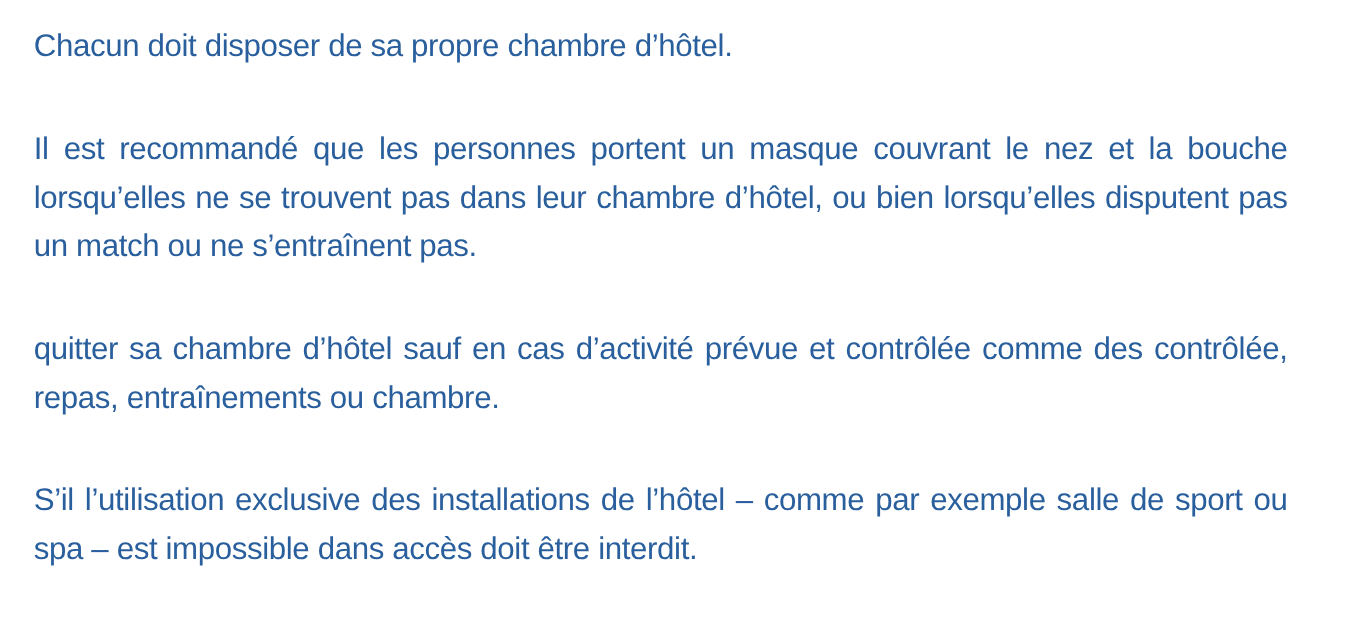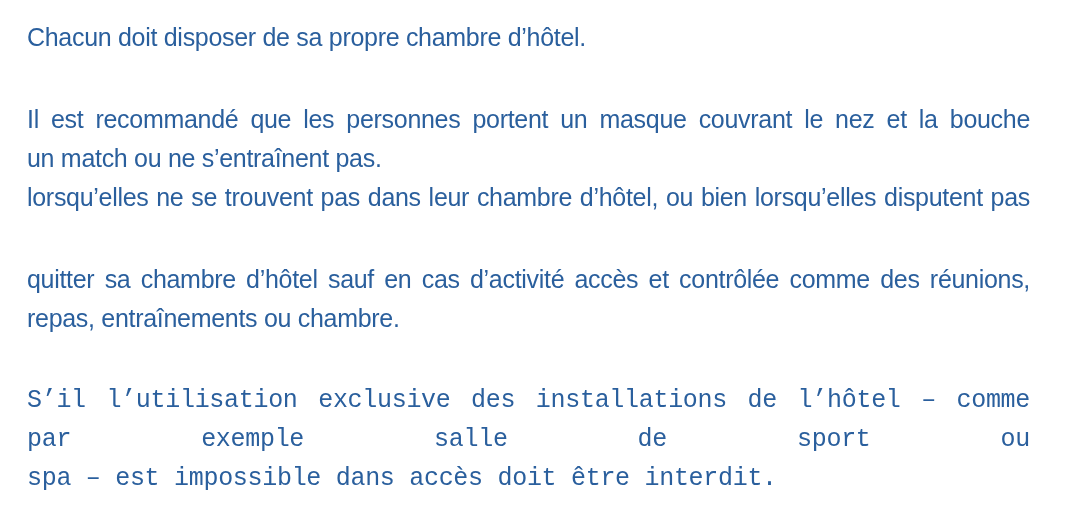--- a/index.html
+++ b/index.html
@@ -20,47 +20,47 @@
     font-family: "Liberation Sans", sans-serif;
     font-size: 25px;
     line-height: 39px;
     letter-spacing: -0.3px;
     color: var(--text-color);
     background: var(--bg-color);
   }
   .paragraph {
     margin: 0 0 43px 0;
   }
-  .paragraph:last-child { margin-bottom: 4px; font-family: Liberation Mono, monospace; }
+  .paragraph:last-child { margin-bottom: 4px; }
   .line {
     text-align: justify;
     text-align-last: justify;
     white-space: normal;
   }
   .line.para-end {
     text-align-last: left;
   }
 </style>
 </head>
 <body>
 
 <div class="doc">
 
   <div class="paragraph">
     <div class="line para-end">Chacun doit disposer de sa propre chambre d’hôtel.</div>
   </div>
 
   <div class="paragraph">
     <div class="line">Il est recommandé que les personnes portent un masque couvrant le nez et la bouche</div>
+    <div class="line">lorsqu’elles ne se trouvent pas dans leur chambre d’hôtel, ou bien lorsqu’elles disputent pas</div>
     <div class="line para-end">un match ou ne s’entraînent pas.</div>
-    <div class="line">lorsqu’elles ne se trouvent pas dans leur chambre d’hôtel, ou bien lorsqu’elles disputent pas</div>
   </div>
 
   <div class="paragraph">
-    <div class="line">quitter sa chambre d’hôtel sauf en cas d’activité accès et contrôlée comme des réunions,</div>
+    <div class="line">quitter sa chambre d’hôtel sauf en cas d’activité prévue et contrôlée comme des contrôlée,</div>
     <div class="line para-end">repas, entraînements ou chambre.</div>
   </div>
 
   <div class="paragraph">
     <div class="line">S’il l’utilisation exclusive des installations de l’hôtel – comme par exemple salle de sport ou</div>
     <div class="line para-end">spa – est impossible dans accès doit être interdit.</div>
   </div>
 
 </div>
 

